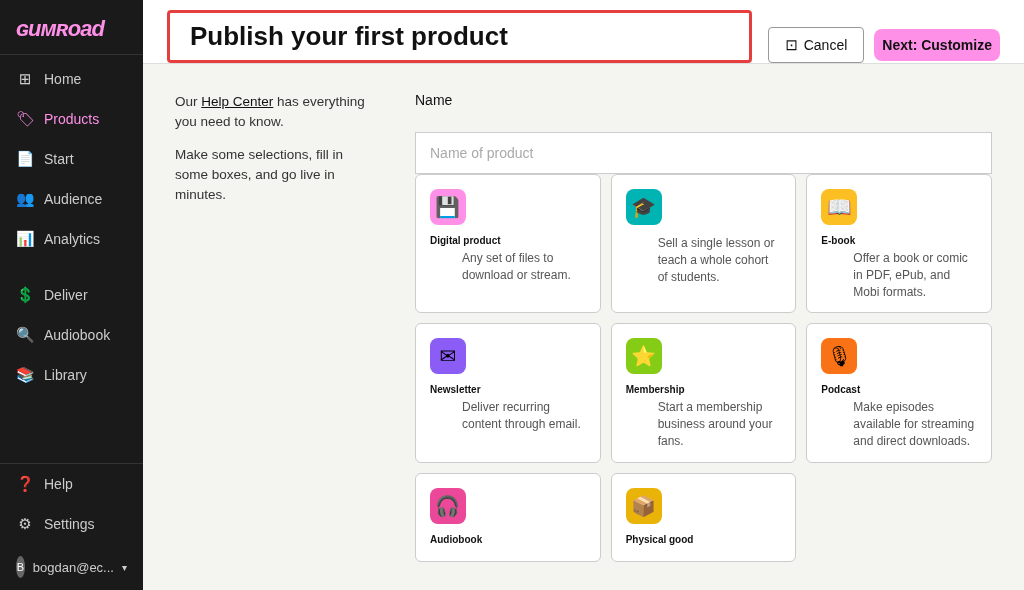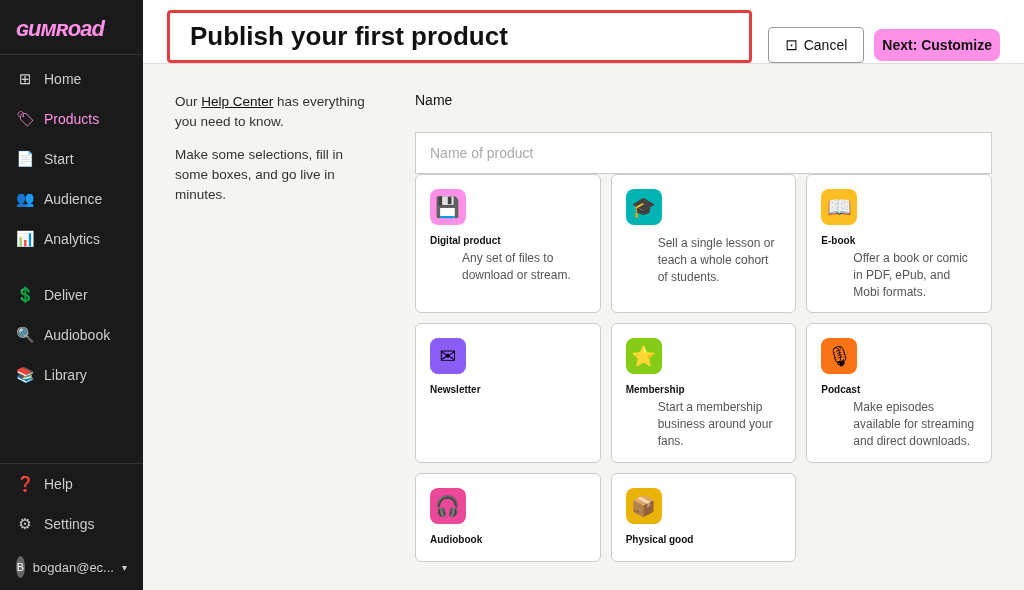--- a/index.html
+++ b/index.html
@@ -279,20 +279,21 @@
     <p>Sell a single lesson or teach a whole cohort of students.</p>
   </div>
           <div class="type-card">
     <div class="card-icon icon-ebook">📖</div>
     <h3>E-book</h3>
     <p>Offer a book or comic in PDF, ePub, and Mobi formats.</p>
   </div>
           <div class="type-card">
     <div class="card-icon icon-newsletter">✉</div>
     <h3>Newsletter</h3>
+    <p>Deliver recurring content through email.</p>
   </div>
           <div class="type-card">
     <div class="card-icon icon-membership">⭐</div>
     <h3>Membership</h3>
     <p>Start a membership business around your fans.</p>
   </div>
           <div class="type-card">
     <div class="card-icon icon-podcast">🎙</div>
     <h3>Podcast</h3>
     <p>Make episodes available for streaming and direct downloads.</p>

